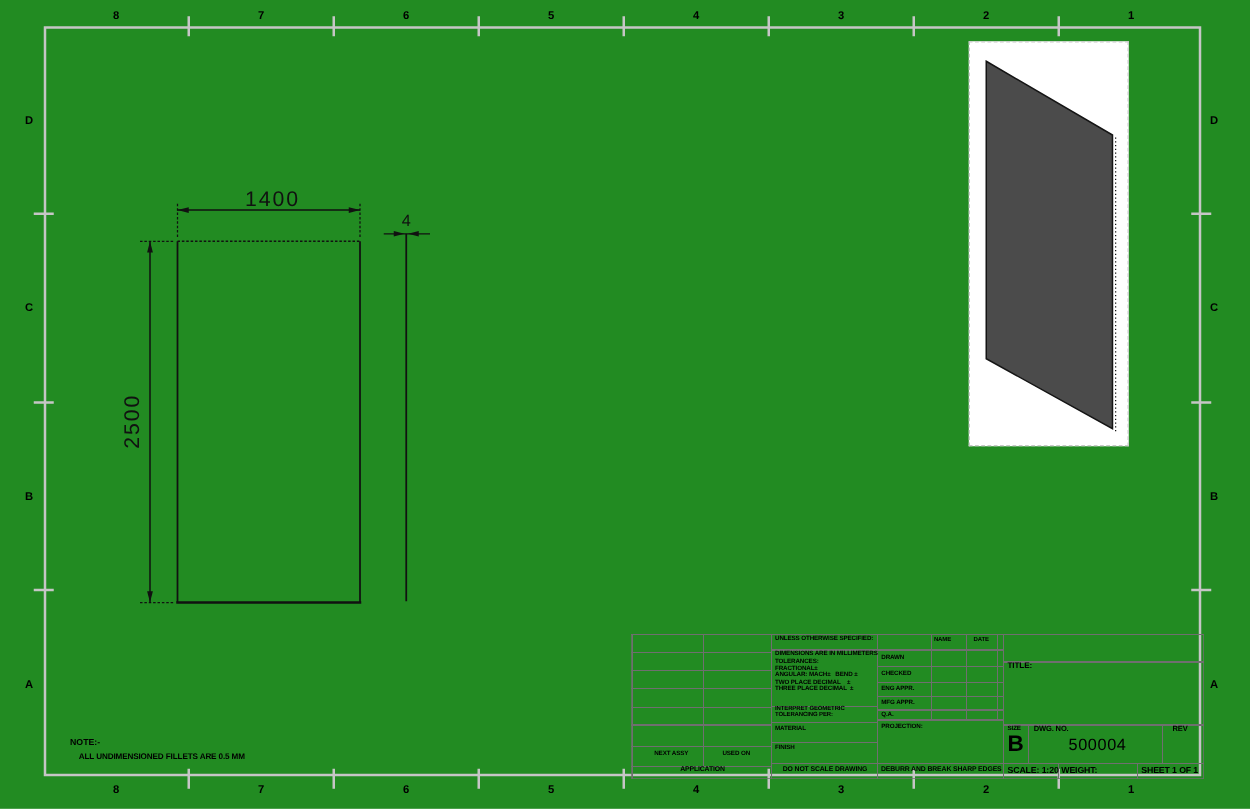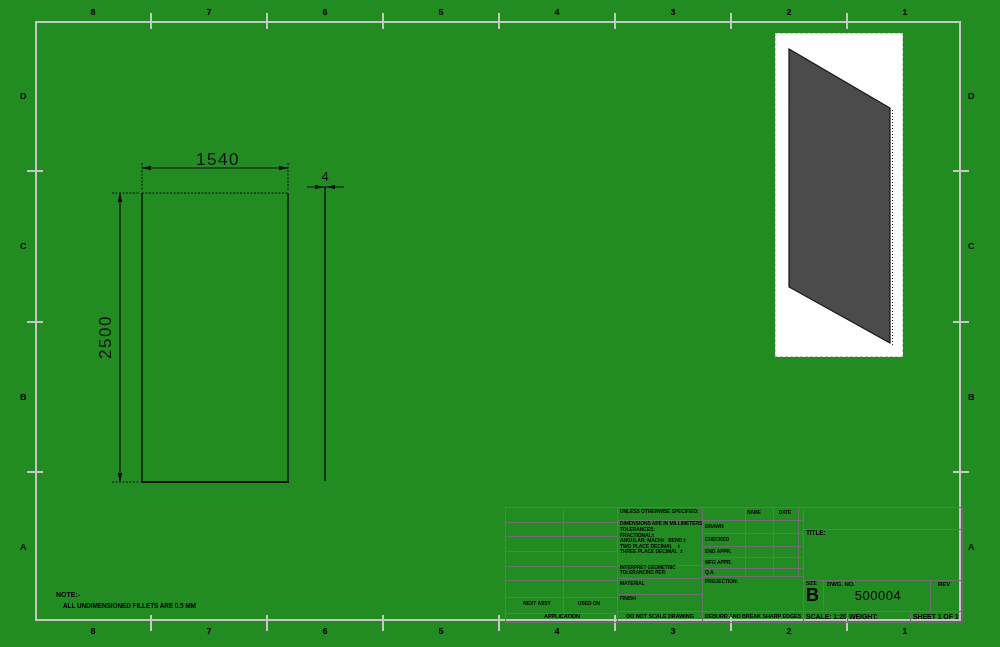--- a/index.html
+++ b/index.html
@@ -113,21 +113,21 @@
     <polygon points="120,193 117.7,202 122.3,202" fill="#111"></polygon>
     <polygon points="120,482 117.7,473 122.3,473" fill="#111"></polygon>
 
     <line x1="325" y1="187" x2="325" y2="481" stroke="#111" stroke-width="1.4"></line>
 
     <line x1="307" y1="187" x2="344" y2="187" stroke="#111" stroke-width="1"></line>
     <polygon points="323.5,187 315,184.8 315,189.2" fill="#111"></polygon>
     <polygon points="326.5,187 335,184.8 335,189.2" fill="#111"></polygon>
   </svg>
 
-  <span class="abs dim" style="left:218px;top:150px;">1540</span>
+  <span class="abs dim" style="left:218px;top:150px;">1400</span>
   <span class="abs dimv" style="left:106px;top:337px;">2500</span>
   <span class="abs dimsm" style="left:325px;top:169px;">4</span>
 
   <div class="abs" id="viewport">
     <svg width="126" height="322" viewBox="0 0 126 322">
       <polygon points="13,15 114,74 114,309 13,253" fill="#4b4b4b" stroke="#151515" stroke-width="1.2"></polygon>
       <line x1="116.5" y1="76" x2="116.5" y2="311" stroke="#111" stroke-width="1" stroke-dasharray="1,2"></line>
     </svg>
   </div>
 

